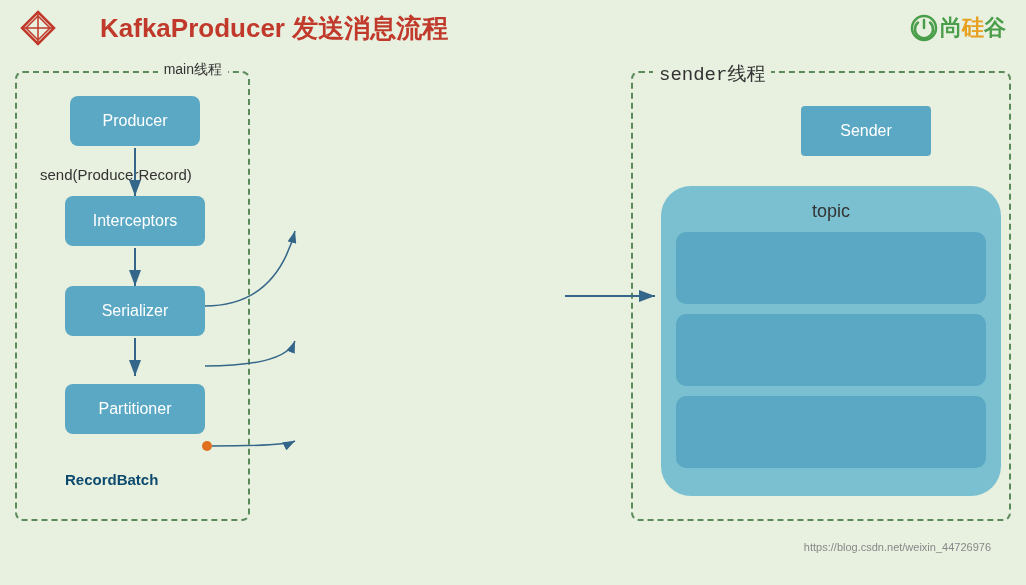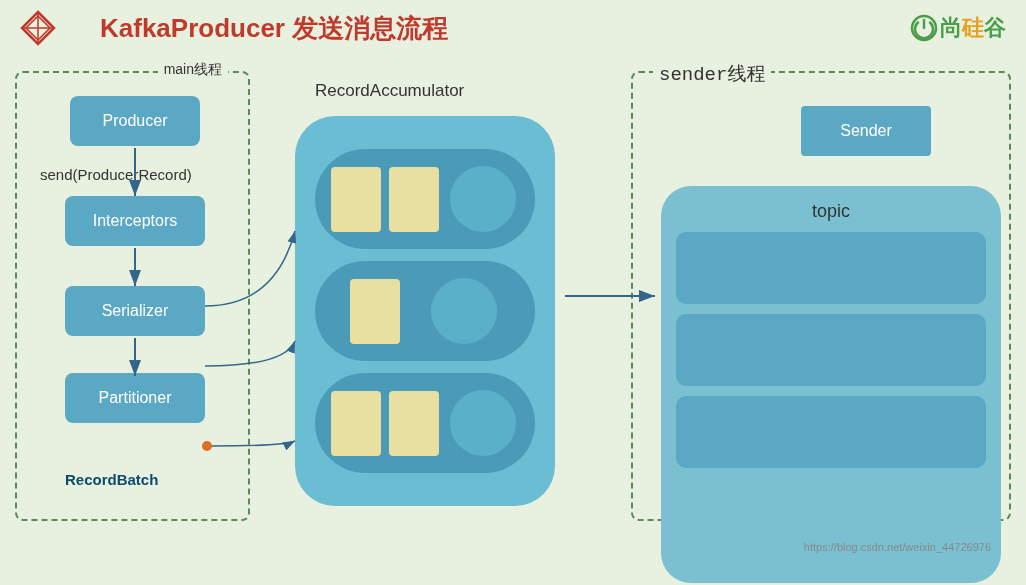--- a/index.html
+++ b/index.html
@@ -131,21 +131,21 @@
 
     .serializer-box {
       left: 50px;
       top: 230px;
       width: 140px;
       height: 50px;
     }
 
     .partitioner-box {
       left: 50px;
-      top: 317px;
+      top: 328px;
       width: 140px;
       height: 50px;
     }
 
     .record-batch-label {
       position: absolute;
       left: 50px;
       top: 415px;
       font-size: 15px;
       color: #0c4a6e;
@@ -229,21 +229,21 @@
       font-size: 16px;
       font-weight: 500;
     }
 
     
     .topic-container {
       position: absolute;
       right: 10px;
       top: 130px;
       width: 340px;
-      height: 397px;
+      height: 310px;
       background: #7ac0d0;
       border-radius: 30px;
       padding: 15px;
     }
     .topic-label {
       text-align: center;
       font-size: 18px;
       color: #333;
       margin-bottom: 10px;
     }
@@ -328,42 +328,20 @@
   <div class="component-box serializer-box">
     <span>Serializer</span>
   </div>
 
   <div class="component-box partitioner-box">
     <span>Partitioner</span>
   </div>
 
   <div class="record-batch-label">RecordBatch</div>
 
-  <div class="record-accumulator-container">
-    <div class="record-accumulator-label">RecordAccumulator</div>
-    <div class="accumulator-outer">
-
-      <div class="pill-row">
-        <div class="pill-block"></div>
-        <div class="pill-block"></div>
-        <div class="pill-circle"></div>
-      </div>
-
-      <div class="pill-row">
-        <div class="pill-block"></div>
-        <div class="pill-circle" style="margin-left:20px;"></div>
-      </div>
-
-      <div class="pill-row">
-        <div class="pill-block"></div>
-        <div class="pill-block"></div>
-        <div class="pill-circle"></div>
-      </div>
-    </div>
-  </div>
 
   <div class="component-box sender-box">
     <span>Sender</span>
   </div>
 
   <div class="topic-container" style="right:10px;">
     <div class="topic-label">topic</div>
     <div class="topic-partition"></div>
     <div class="topic-partition"></div>
     <div class="topic-partition"></div>

